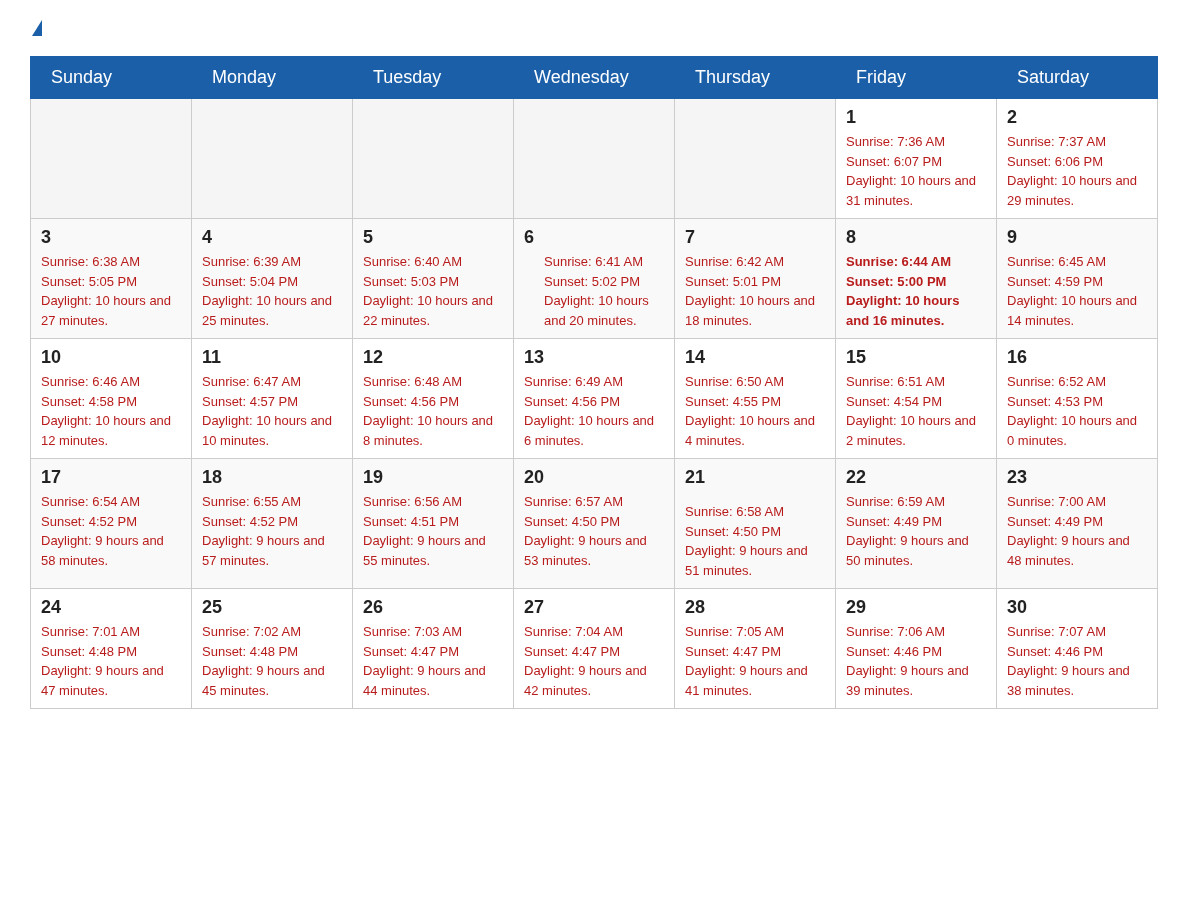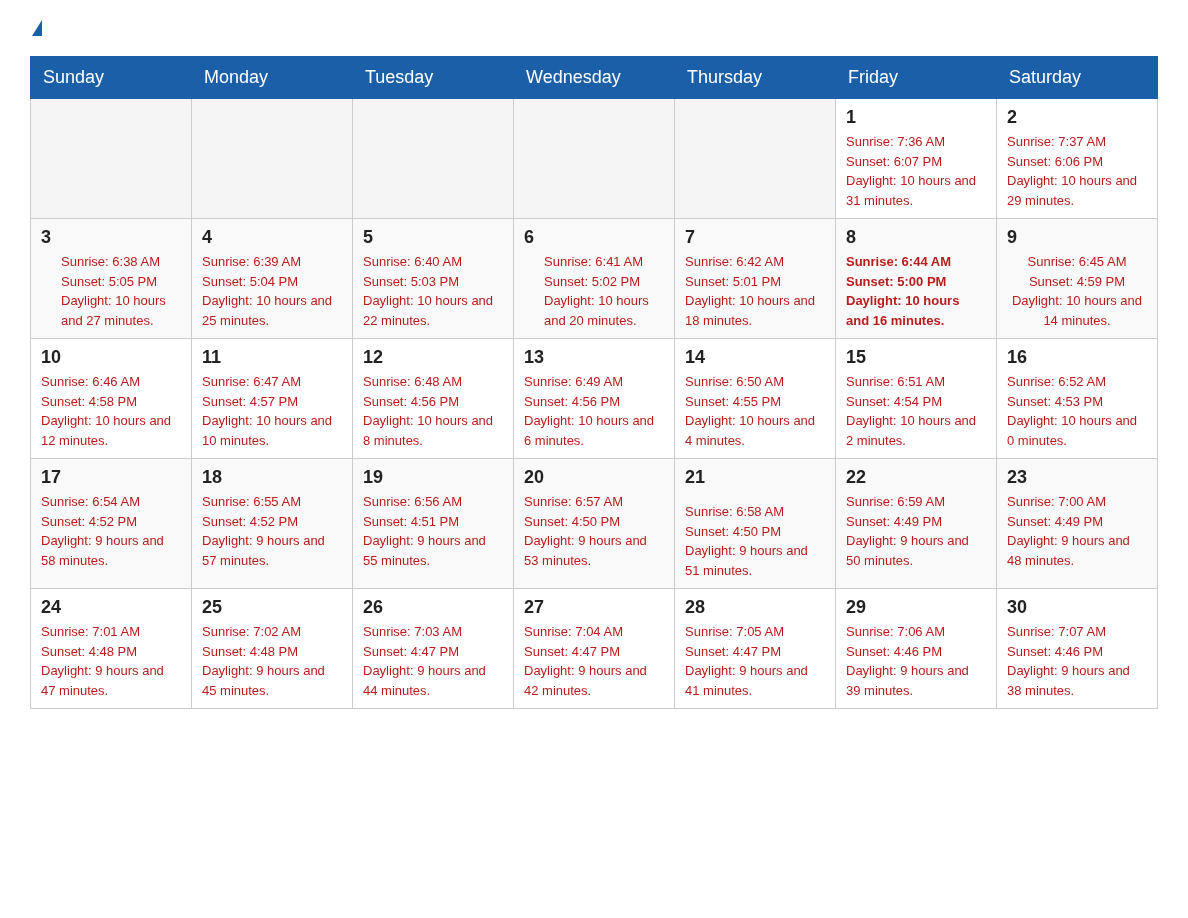--- a/index.html
+++ b/index.html
@@ -59,21 +59,21 @@
     .calendar {
       width: 100%;
       border-collapse: collapse;
       border: 1px solid #ccc;
     }
     .calendar thead tr th {
       background-color: #1a5fa8;
       color: #fff;
       font-size: 18px;
       font-weight: normal;
-      padding: 10px 12px;
+      padding: 10px 20px;
       text-align: left;
       border: 1px solid #1a5fa8;
     }
     .calendar tbody tr td {
       width: 14.28%;
       vertical-align: top;
       padding: 8px 10px;
       border: 1px solid #ccc;
       font-size: 13px;
       color: #333;
@@ -147,21 +147,21 @@
         <td>
           <span class="day-number">2</span>
           <div class="day-info" style="white-space: pre-line;">Sunrise: 7:37 AM
 Sunset: 6:06 PM
 Daylight: 10 hours and 29 minutes.</div>
         </td>
       </tr>
       <tr class="row-separator">
         <td>
           <span class="day-number">3</span>
-          <div class="day-info" style="white-space: pre-line; margin-left: 20px;">Sunrise: 6:38 AM
+          <div class="day-info" style="white-space: pre-line;">Sunrise: 6:38 AM
 Sunset: 5:05 PM
 Daylight: 10 hours and 27 minutes.</div>
         </td>
         <td>
           <span class="day-number">4</span>
           <div class="day-info" style="white-space: pre-line;">Sunrise: 6:39 AM
 Sunset: 5:04 PM
 Daylight: 10 hours and 25 minutes.</div>
         </td>
         <td>
@@ -183,21 +183,21 @@
 Daylight: 10 hours and 18 minutes.</div>
         </td>
         <td>
           <span class="day-number">8</span>
           <div class="day-info" style="white-space: pre-line; font-weight: bold;">Sunrise: 6:44 AM
 Sunset: 5:00 PM
 Daylight: 10 hours and 16 minutes.</div>
         </td>
         <td>
           <span class="day-number">9</span>
-          <div class="day-info" style="white-space: pre-line; text-align: center;">Sunrise: 6:45 AM
+          <div class="day-info" style="white-space: pre-line;">Sunrise: 6:45 AM
 Sunset: 4:59 PM
 Daylight: 10 hours and 14 minutes.</div>
         </td>
       </tr>
       <tr class="row-separator">
         <td>
           <span class="day-number">10</span>
           <div class="day-info" style="white-space: pre-line;">Sunrise: 6:46 AM
 Sunset: 4:58 PM
 Daylight: 10 hours and 12 minutes.</div>

